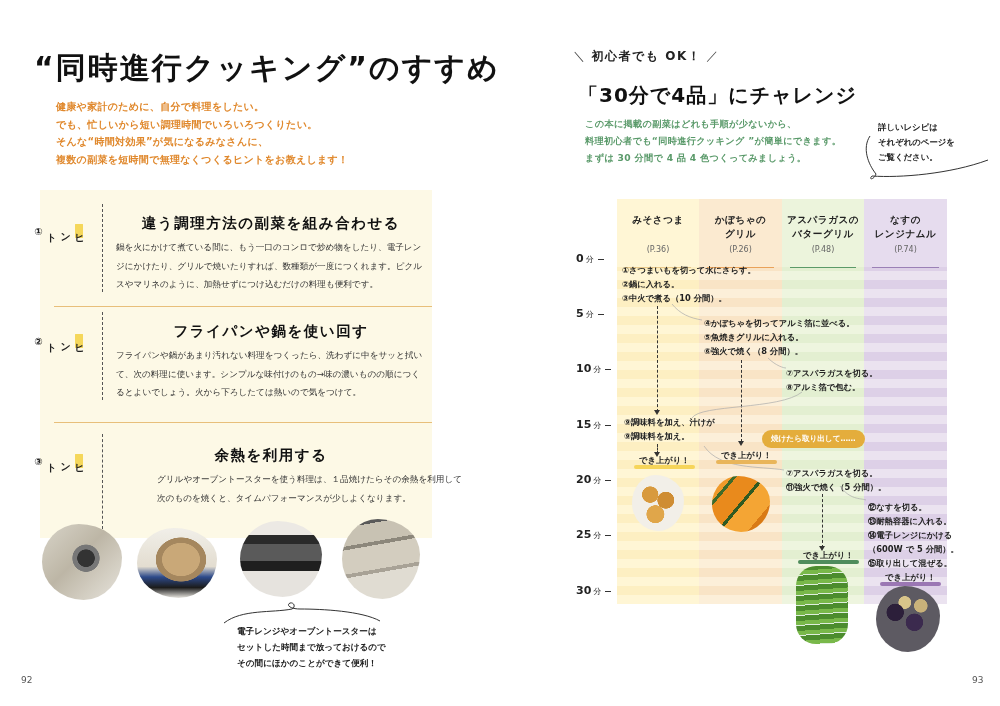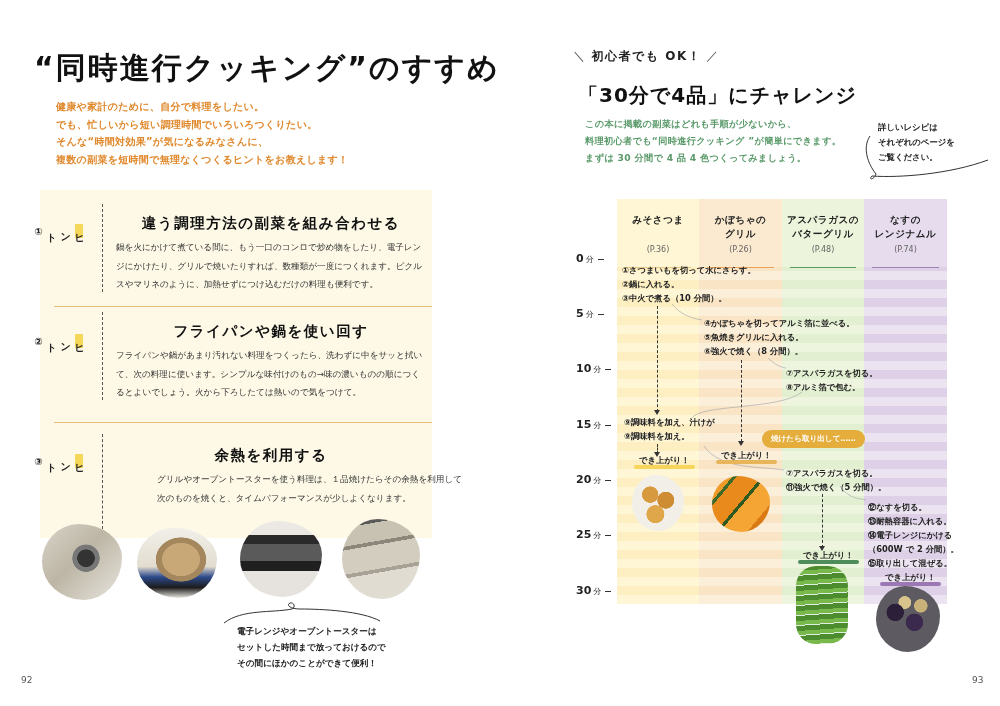--- a/index.html
+++ b/index.html
@@ -209,21 +209,21 @@
   <div class="step" style="left:704px; top:345px;">⑥強火で焼く（8 分間）。</div>
   <div class="step" style="left:786px; top:367px;">⑦アスパラガスを切る。</div>
   <div class="step" style="left:786px; top:381px;">⑧アルミ箔で包む。</div>
   <div class="step" style="left:624px; top:416px;">⑨調味料を加え、汁けが</div>
   <div class="step" style="left:624px; top:430px;">⑨調味料を加え。</div>
   <div class="step" style="left:786px; top:467px;">⑦アスパラガスを切る。</div>
   <div class="step" style="left:786px; top:481px;">⑪強火で焼く（5 分間）。</div>
   <div class="step" style="left:868px; top:501px;">⑫なすを切る。</div>
   <div class="step" style="left:868px; top:515px;">⑬耐熱容器に入れる。</div>
   <div class="step" style="left:868px; top:529px;">⑭電子レンジにかける</div>
-  <div class="step" style="left:868px; top:543px;">（600W で 2 分間）。</div>
+  <div class="step" style="left:868px; top:543px;">（600W で 5 分間）。</div>
   <div class="step" style="left:868px; top:557px;">⑮取り出して混ぜる。</div>
 
   <div class="vdash" style="left:657px; top:306px; height:106px;"></div>
   <div class="arrow-head" style="left:654px; top:410px;"></div>
   <div class="vdash" style="left:657px; top:444px; height:10px;"></div>
   <div class="arrow-head" style="left:654px; top:452px;"></div>
   <div class="vdash" style="left:741px; top:360px; height:82px;"></div>
   <div class="arrow-head" style="left:738px; top:441px;"></div>
   <div class="vdash" style="left:822px; top:494px; height:54px;"></div>
   <div class="arrow-head" style="left:819px; top:546px;"></div>

